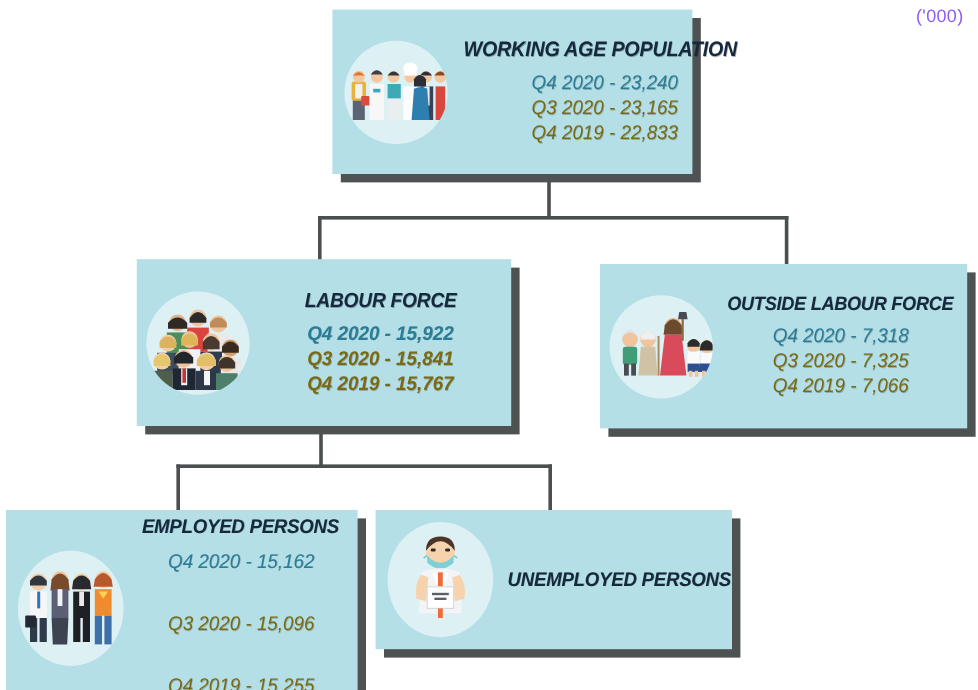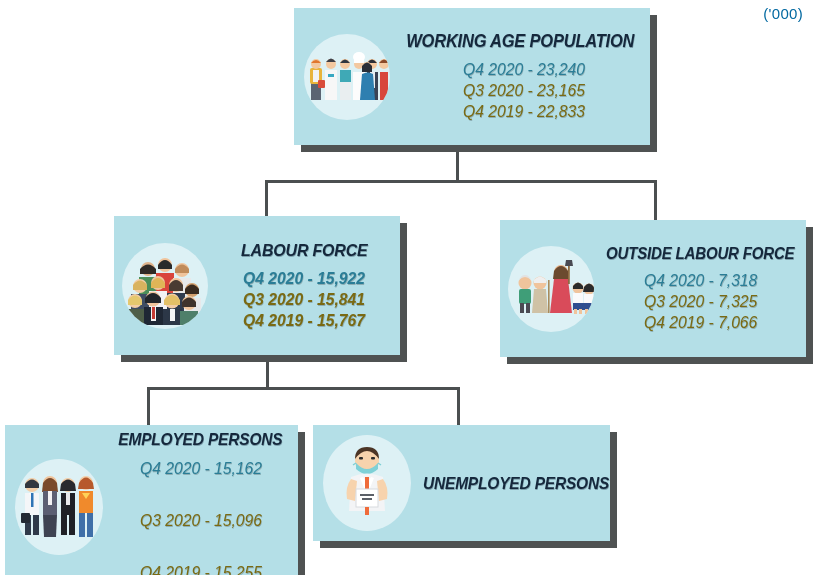--- a/index.html
+++ b/index.html
@@ -22,21 +22,21 @@
     height: 575px;
   }
 
   
   .units-label {
     position: absolute;
     right: 12px;
     top: 5px;
     font-family: "Liberation Sans", sans-serif;
     font-size: 15px;
-    color: #0369a1;
+    color: #8b5cf6;
     letter-spacing: 0.3px;
   }
 
   
   .connector {
     position: absolute;
     background: #4b4f50;
   }
   .connector.v { width: 3px; }
   .connector.h { height: 3px; }
@@ -95,29 +95,29 @@
     white-space: nowrap;
     transform: scaleX(0.95);
     transform-origin: left center;
     text-shadow: 0.6px 0.6px 0 rgba(0,0,0,0.22);
   }
   .stat.current { color: #2a7d96; }
   .stat.past { color: #7a6a13; }
 
   
   #node-wap {
-    left: 294px; top: 8px; width: 356px; height: 137px;
+    left: 277px; top: 8px; width: 300px; height: 137px;
   }
   #node-wap .node-icon { width: 86px; height: 86px; margin-left: 10px; }
   #node-wap .node-title { font-size: 17.5px; }
   #node-wap .stat { font-size: 16.5px; line-height: 21px; }
   #node-wap .node-stats { margin-left: 14px; }
 
   #node-lf {
-    left: 114px; top: 216px; width: 286px; height: 139px;
+    left: 114px; top: 216px; width: 312px; height: 139px;
   }
   #node-lf .node-icon { width: 86px; height: 86px; margin-left: 8px; }
   #node-lf .node-title { font-size: 17px; }
   #node-lf .stat { font-size: 16.5px; line-height: 21px; }
   #node-lf .node-stats { margin-left: 6px; font-weight: bold; }
 
   #node-olf {
     left: 500px; top: 220px; width: 306px; height: 137px;
   }
   #node-olf .node-icon { width: 86px; height: 86px; margin-left: 8px; }

